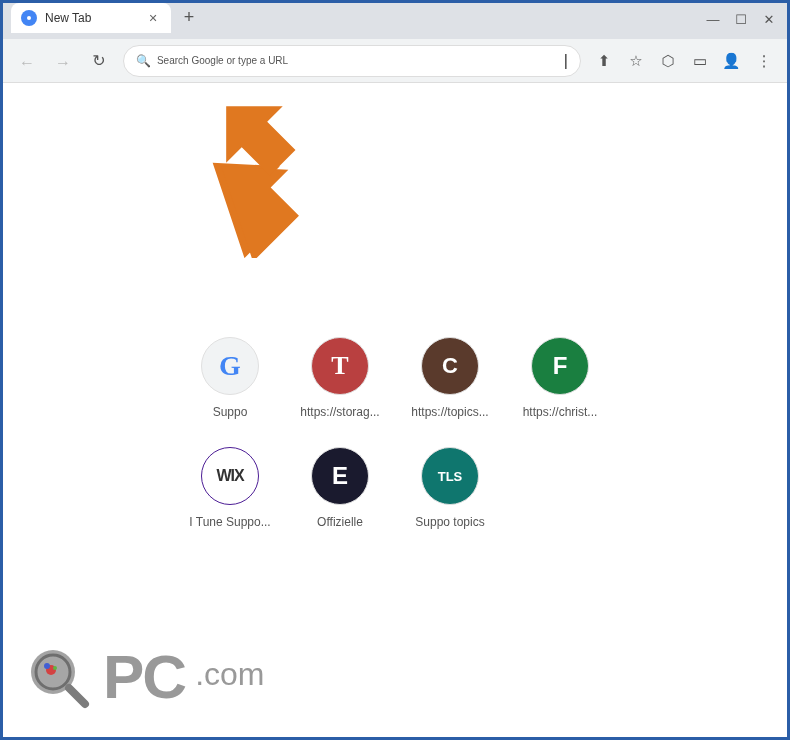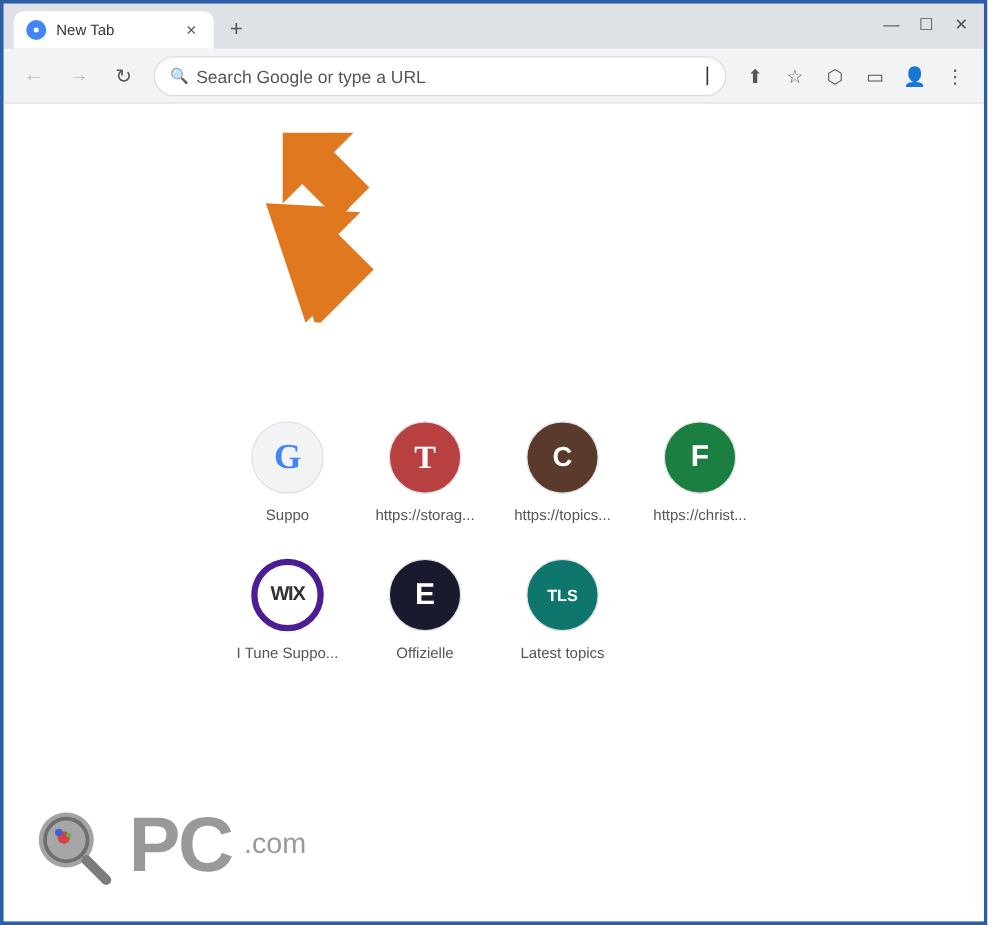--- a/index.html
+++ b/index.html
@@ -18,21 +18,21 @@
       border: 3px solid #2b5ea7;
       display: flex;
       flex-direction: column;
     }
 
     
     .title-bar {
       background: #dee1e6;
       height: 36px;
       display: flex;
-      align-items: flex-end;
+      align-items: flex-start;
       padding: 0 8px;
       position: relative;
     }
 
     .tab {
       background: #fff;
       height: 30px;
       min-width: 160px;
       max-width: 220px;
       border-radius: 8px 8px 0 0;
@@ -154,21 +154,21 @@
       margin: 0 4px;
     }
 
     .address-bar-icon {
       color: #888;
       font-size: 12px;
     }
 
     .address-bar-text {
       flex: 1;
-      font-size: 14px;
+      font-size: 10px;
       color: #555;
     }
 
     .cursor-indicator {
       font-size: 16px;
       color: #333;
     }
 
     .toolbar-actions {
       display: flex;
@@ -292,21 +292,21 @@
     .risk-text {
       color: #e85d00;
       font-family: Arial Black, Arial, sans-serif;
       font-size: 62px;
       font-weight: 900;
       letter-spacing: -2px;
     }
 
     .dot-com {
       font-family: Arial, sans-serif;
-      font-size: 23px;
+      font-size: 32px;
       font-weight: 400;
       color: #888;
       align-self: flex-end;
       margin-bottom: 6px;
     }
 
     
     .g-logo {
       font-family: 'Times New Roman', serif;
       font-size: 28px;
@@ -404,38 +404,38 @@
       </div>
 
       <div class="shortcut-item">
         <div class="shortcut-icon storage" style="background:#1a7f40; color:#fff; font-size:24px; font-weight:bold;">
           F
         </div>
         <span class="shortcut-label">https://christ...</span>
       </div>
 
       <div class="shortcut-item">
-        <div class="shortcut-icon wix" style="background:#fff; border:5px solid #4c1d95; color:#333; font-size:16px; font-weight:bold; letter-spacing:-1px;">
+        <div class="shortcut-icon wix" style="background:#fff; border:1px solid #4c1d95; color:#333; font-size:16px; font-weight:bold; letter-spacing:-1px;">
           WIX
         </div>
         <span class="shortcut-label">I Tune Suppo...</span>
       </div>
 
       <div class="shortcut-item">
         <div class="shortcut-icon offizielle" style="background:#1a1a2e; color:#fff; font-size:24px; font-weight:bold;">
           E
         </div>
         <span class="shortcut-label">Offizielle</span>
       </div>
 
       <div class="shortcut-item">
         <div class="shortcut-icon tls" style="background:#0f766e; color:#fff; font-size:13px; font-weight:bold;">
           TLS
         </div>
-        <span class="shortcut-label">Latest topics</span>
+        <span class="shortcut-label">Suppo topics</span>
       </div>
 
     </div>
 
     <div class="watermark">
       <div class="watermark-logo">
 
         <svg width="70" height="70" viewBox="0 0 70 70">
           <circle cx="30" cy="30" r="22" fill="#666" opacity="0.7"></circle>
           <circle cx="30" cy="30" r="17" fill="#999" opacity="0.5"></circle>

